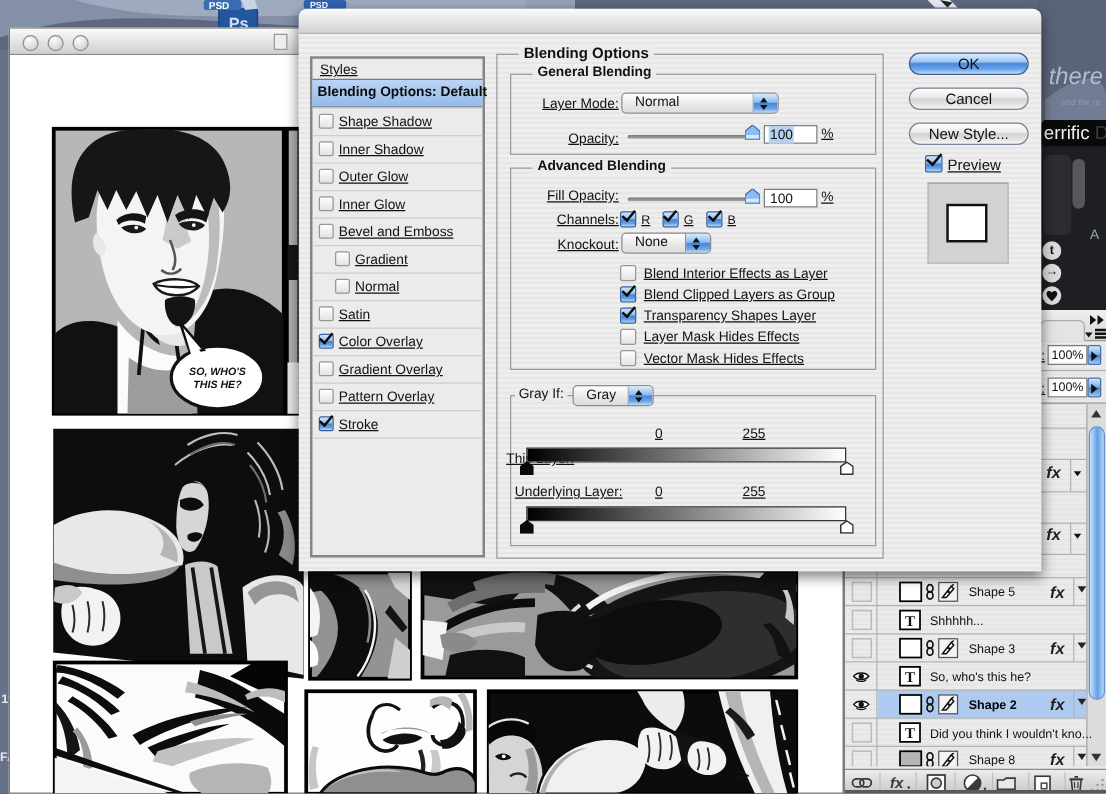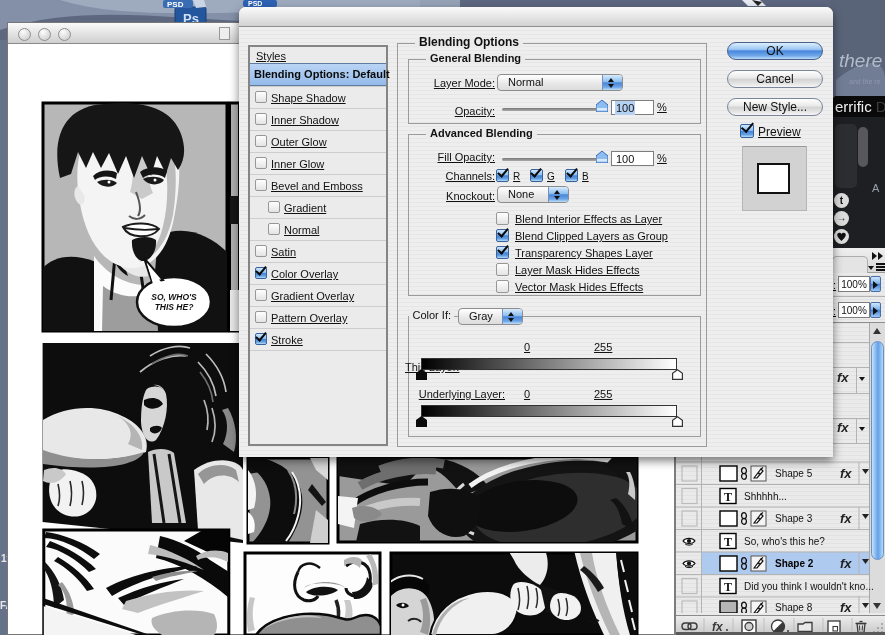--- a/index.html
+++ b/index.html
@@ -549,39 +549,39 @@
  <div class="fl" style="left:276px;top:223px;">Blend Clipped Layers as Group</div>
  <div class="cb cbb" style="left:257px;top:239px;width:13px;height:13px;"></div>
       <div class="ck" style="left:260.5px;top:236px;"></div>
  <div class="fl" style="left:276px;top:240px;">Transparency Shapes Layer</div>
  <div class="cb" style="left:257px;top:256px;width:13px;height:13px;"></div>
  <div class="fl" style="left:276px;top:257px;">Layer Mask Hides Effects</div>
  <div class="cb" style="left:257px;top:273px;width:13px;height:13px;"></div>
  <div class="fl" style="left:276px;top:274px;">Vector Mask Hides Effects</div>
 
  <div class="gb" style="left:168.5px;top:309px;width:293px;height:121px;"></div>
- <div class="leg" style="left:118px;top:303px;font-weight:normal;width:97px;text-align:right;padding:0;background:none;"><span style="background:#ebebeb;padding:0 3px;">Color If:</span></div>
+ <div class="leg" style="left:118px;top:303px;font-weight:normal;width:97px;text-align:right;padding:0;background:none;"><span style="background:#ebebeb;padding:0 3px;">Gray If:</span></div>
  <div class="pp" style="left:219px;top:301px;width:65px;height:17px;">
   <span class="lbl">Gray</span>
   <span class="step">
           <span class="tu" style="left:5px;top:2.5px;"></span>
           <span class="td" style="left:5px;top:9px;"></span>
         </span>
  </div>
  <div class="fl" style="left:166px;top:334px;width:100px;text-align:left;margin-top:20px;">This Layer:</div>
  <div class="fl" style="left:285px;top:334px;">0</div>
  <div class="fl" style="left:355px;top:334px;">255</div>
  <div class="abs" style="left:182px;top:351px;width:256px;height:12px;background:linear-gradient(90deg,#000,#fff);border:1px solid #333;box-sizing:border-box;"></div>
  <svg class="abs" style="left:176.5px;top:362px" width="11" height="11" viewBox="0 0 11 11">
         <polygon points="5.5,0 11,4 11,11 0,11 0,4" fill="#0a0a0a"></polygon>
       </svg>
  <svg class="abs" style="left:432.5px;top:362px" width="11" height="11" viewBox="0 0 11 11">
         <polygon points="5.5,0.8 10.4,4.2 10.4,10.4 0.6,10.4 0.6,4.2" fill="#fff" stroke="#333" stroke-width="1.2"></polygon>
       </svg>
- <div class="fl" style="left:166px;top:381px;width:100px;text-align:right;">Underlying Layer:</div>
+ <div class="fl" style="left:166px;top:381px;width:100px;text-align:center;">Underlying Layer:</div>
  <div class="fl" style="left:285px;top:381px;">0</div>
  <div class="fl" style="left:355px;top:381px;">255</div>
  <div class="abs" style="left:182px;top:398px;width:256px;height:12px;background:linear-gradient(90deg,#000,#fff);border:1px solid #333;box-sizing:border-box;"></div>
  <svg class="abs" style="left:176.5px;top:409px" width="11" height="11" viewBox="0 0 11 11">
         <polygon points="5.5,0 11,4 11,11 0,11 0,4" fill="#0a0a0a"></polygon>
       </svg>
  <svg class="abs" style="left:432.5px;top:409px" width="11" height="11" viewBox="0 0 11 11">
         <polygon points="5.5,0.8 10.4,4.2 10.4,10.4 0.6,10.4 0.6,4.2" fill="#fff" stroke="#333" stroke-width="1.2"></polygon>
       </svg>
 

